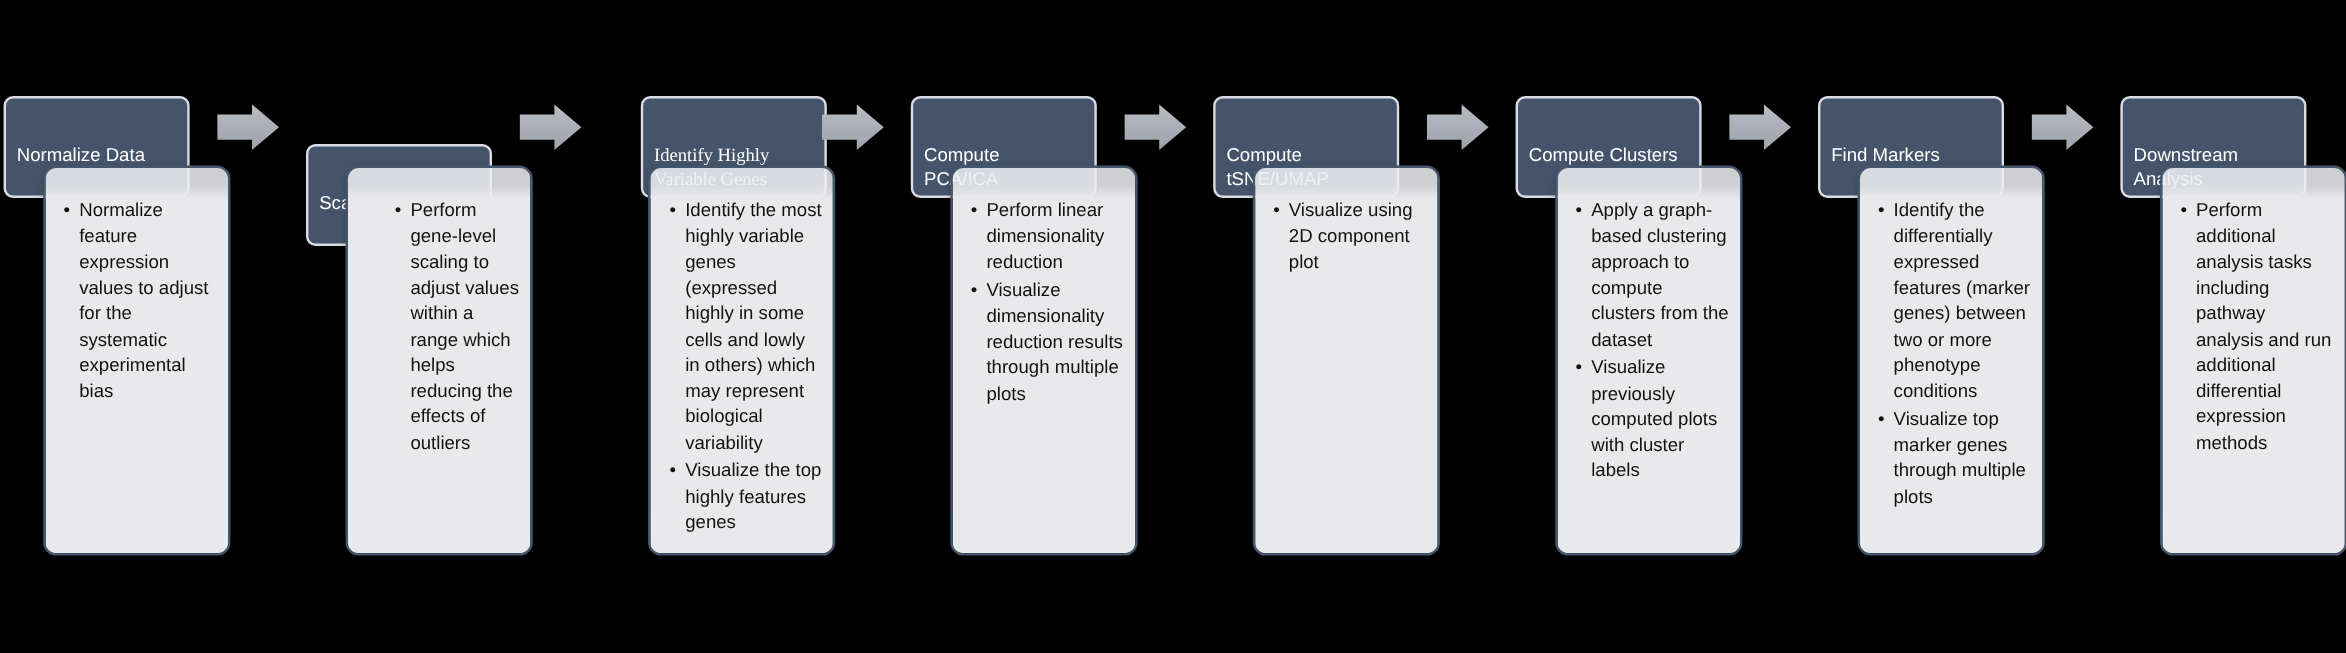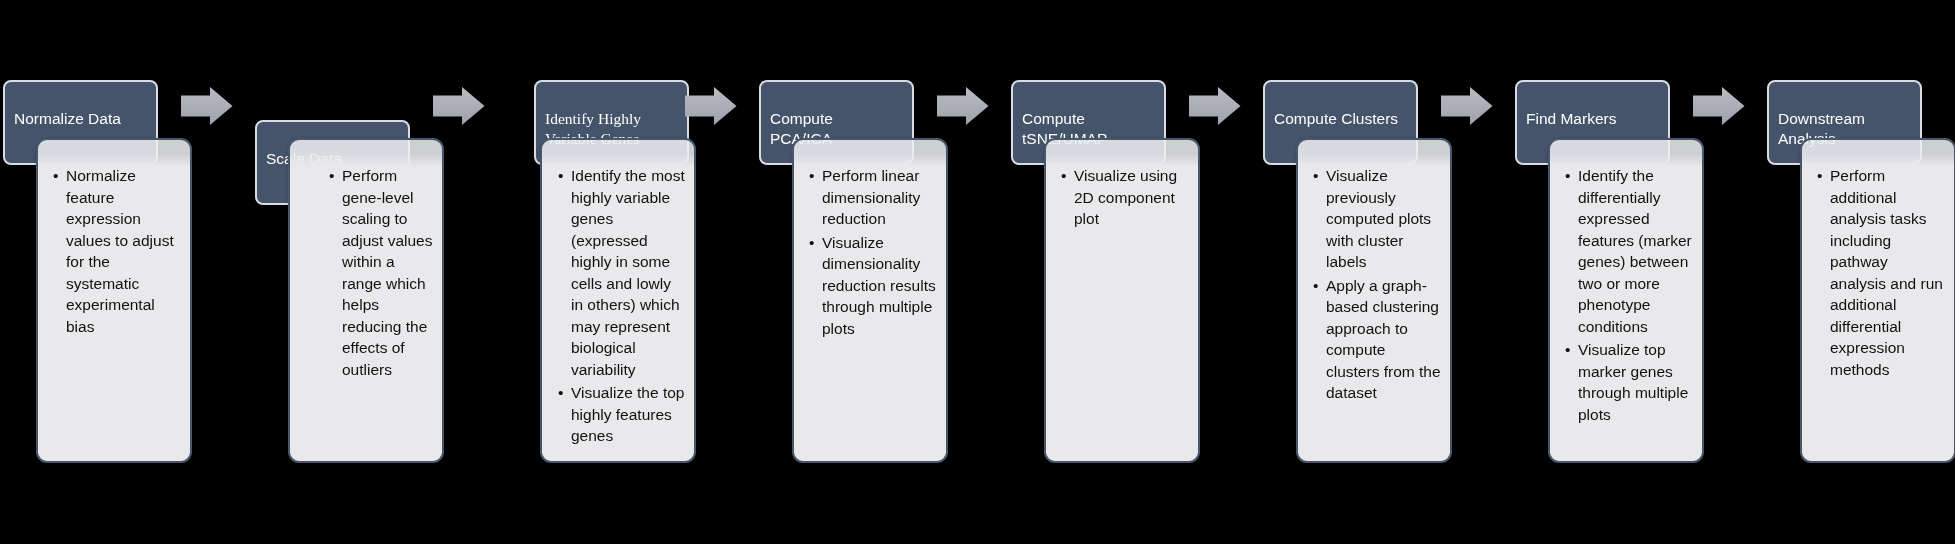--- a/index.html
+++ b/index.html
@@ -24,21 +24,21 @@
   .step-header{
     position:absolute;
     width:155px;height:85px;
     box-sizing:border-box;
     background:var(--header-fill);
     border:2px solid var(--header-border);
     border-radius:8px;
     box-shadow:2px 3px 4px rgba(0,0,0,0.6);
     color:var(--header-text);
     font-size:15.5px;line-height:20px;
-    padding:7px 9px;
+    padding:18px 9px;
     white-space:pre-line;
     z-index:1;
   }
   .step-body{
     position:absolute;
     width:156px;height:325px;
     box-sizing:border-box;
     background:linear-gradient(180deg,
       rgba(237,238,241,0.87) 0px,
       rgba(237,238,241,0.87) 14px,
@@ -151,22 +151,22 @@
   </div>
 <svg class="arrow" viewBox="0 0 52 40" style="left: 1189px; top: 86px;">
       <polygon points="0,9.5 29,9.5 29,1 51.5,20 29,39 29,30.5 0,30.5" fill="url(#arrowGrad)"></polygon>
     </svg>
   <div>
     <div class="step-header" style="left: 1263px; top: 80px;">
       <span>Compute Clusters</span>
     </div>
     <div class="step-body" style="left: 1296px; top: 138px;">
       <div>
+          <div class="bullet">Apply a graph-based clustering approach to compute clusters from the dataset</div>
           <div class="bullet">Visualize previously computed plots with cluster labels</div>
-          <div class="bullet">Apply a graph-based clustering approach to compute clusters from the dataset</div>
         </div>
     </div>
   </div>
 <svg class="arrow" viewBox="0 0 52 40" style="left: 1441px; top: 86px;">
       <polygon points="0,9.5 29,9.5 29,1 51.5,20 29,39 29,30.5 0,30.5" fill="url(#arrowGrad)"></polygon>
     </svg>
   <div>
     <div class="step-header" style="left: 1515px; top: 80px;">
       <span>Find Markers</span>
     </div>

